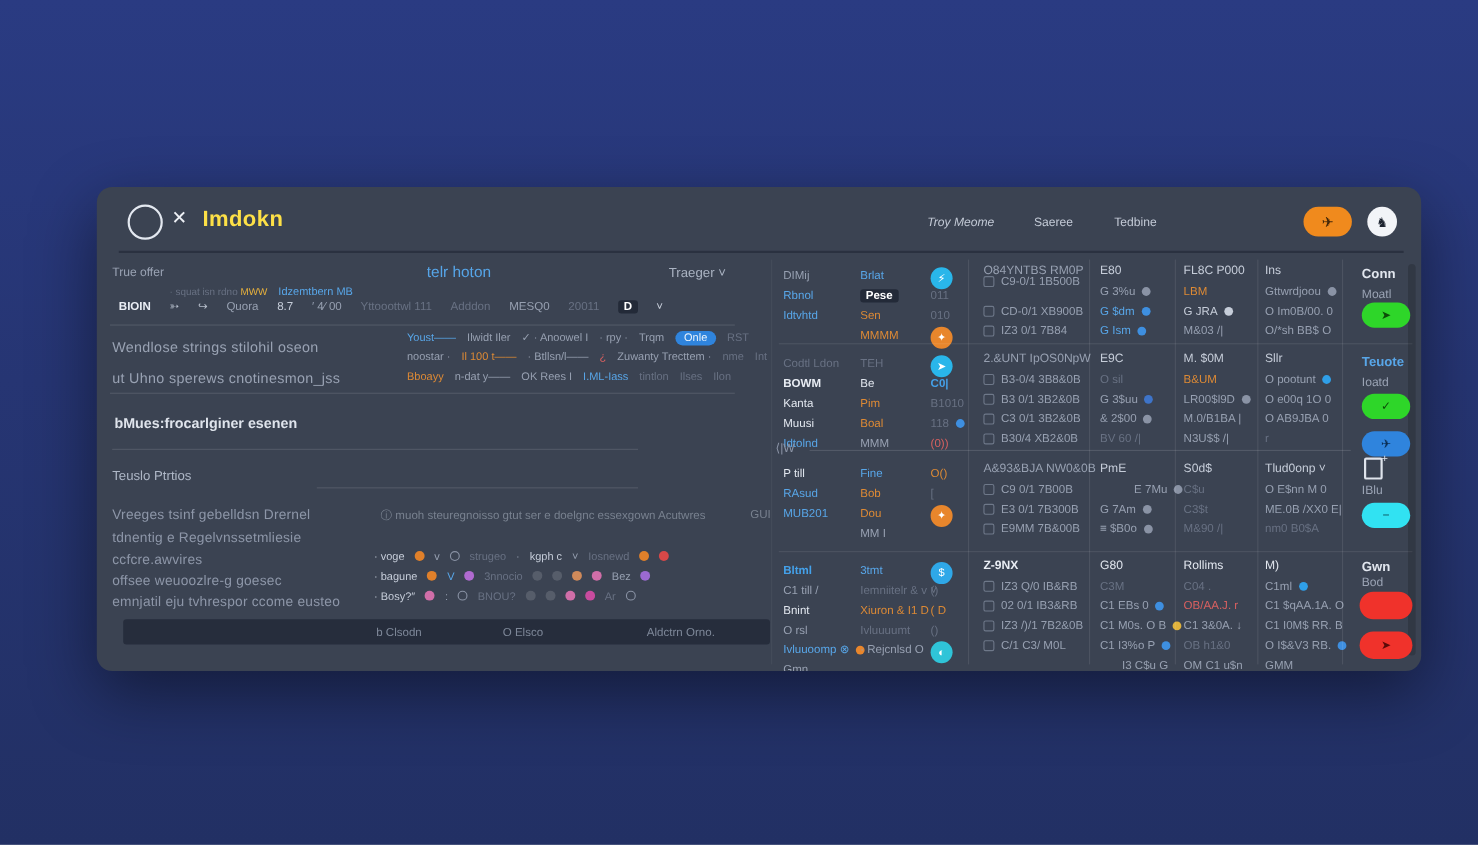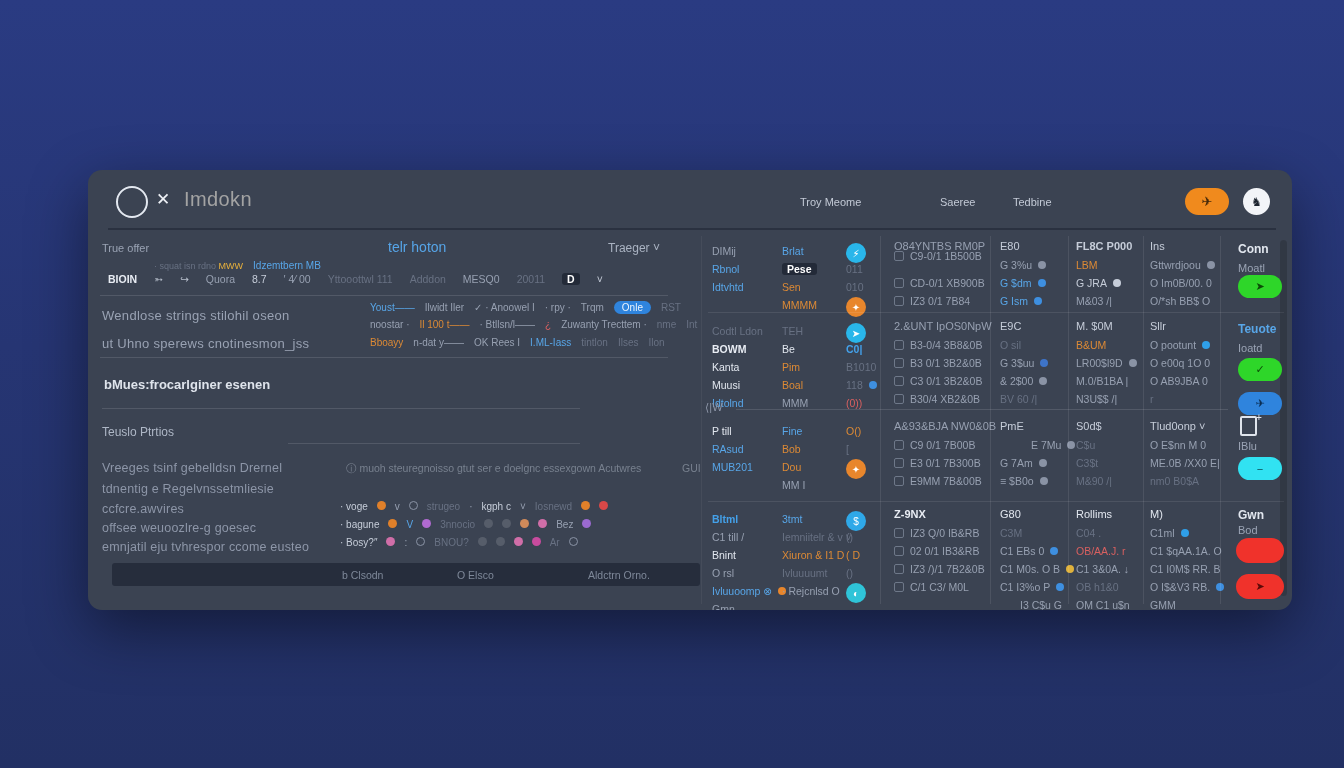--- a/index.html
+++ b/index.html
@@ -11,21 +11,21 @@
   }
   .window{
     position:absolute;left:88px;top:170px;width:1204px;height:440px;
     background:#3b4352;border-radius:14px;overflow:hidden;
     box-shadow:0 20px 60px rgba(0,0,0,.45);
   }
   .abs{position:absolute;}
   
   .logo-circle{left:28px;top:16px;width:28px;height:28px;border:2px solid #e3e8f0;border-radius:50%;}
   .logo-x{left:68px;top:19px;color:#eef1f6;font-size:17px;font-weight:700;}
-  .win-title{left:96px;top:18px;color:#a3a3a3;font-size:20px;font-weight:400;letter-spacing:.4px;}
+  .win-title{left:96px;top:18px;color:#fde047;font-size:20px;font-weight:700;letter-spacing:.4px;}
   .nav-item{top:26px;color:#c3cad6;font-size:11px;}
   .btn-pill-orange{left:1097px;top:18px;width:44px;height:27px;border-radius:14px;background:#f08a1d;
     display:flex;align-items:center;justify-content:center;color:#45290a;font-size:13px;}
   .btn-circle-white{left:1155px;top:18px;width:27px;height:27px;border-radius:50%;background:#f2f4f8;
     display:flex;align-items:center;justify-content:center;color:#1d2430;font-size:12px;}
   .header-line{left:20px;top:58px;width:1168px;height:2px;background:#2a3140;}
   
   .t-white{color:#e2e7ef;} .t-whitebold{color:#e9edf4;font-weight:700;}
   .t-light{color:#c6cdd9;} .t-dim{color:#97a0b1;} .t-faint{color:#687183;}
   .t-blue{color:#58a6e8;} .t-bluebold{color:#44a1ea;font-weight:700;}
@@ -74,21 +74,21 @@
   .clip-plus{position:absolute;left:1168px;top:242px;color:#dfe4ec;font-size:10px;}
 </style>
 </head>
 <body>
 
 <div class="window">
 
   <div class="abs logo-circle"></div>
   <span class="abs logo-x">✕</span>
   <span class="abs win-title">Imdokn</span>
-  <span class="abs nav-item" style="left:712px;">Troy Meome</span>
+  <span class="abs nav-item" style="left:755px;font-style:italic;">Troy Meome</span>
   <span class="abs nav-item" style="left:852px;">Saeree</span>
   <span class="abs nav-item" style="left:925px;">Tedbine</span>
   <div class="abs btn-pill-orange">
     <span>✈</span>
   </div>
   <div class="abs btn-circle-white">
     <span>♞</span>
   </div>
   <div class="abs header-line"></div>
 
@@ -268,21 +268,21 @@
         <span class="dot" style="background: rgb(138, 147, 165); width: 8px; height: 8px;"></span>
       </div>
       <div class="cell t-blue" style="left: 912px; top: 107px;">
         <span class="">G $dm</span>
         <span class="dot" style="background: rgb(62, 143, 224); width: 8px; height: 8px;"></span>
       </div>
       <div class="cell t-blue" style="left: 912px; top: 125px;">
         <span class="">G Ism</span>
         <span class="dot" style="background: rgb(62, 143, 224); width: 8px; height: 8px;"></span>
       </div>
-      <div class="chead t-light" style="left: 988px; top: 70px; font-weight: bold;">FL8C P000</div>
+      <div class="chead t-light" style="left: 988px; top: 70px;">FL8C P000</div>
       <div class="cell t-orange" style="left: 988px; top: 89px;">
         <span class="">LBM</span>
       </div>
       <div class="cell t-light" style="left: 988px; top: 107px;">
         <span class="">G JRA</span>
         <span class="dot" style="background: rgb(198, 205, 217); width: 8px; height: 8px;"></span>
       </div>
       <div class="cell t-dim" style="left: 988px; top: 125px;">
         <span class="">M&amp;03 /|</span>
       </div>

